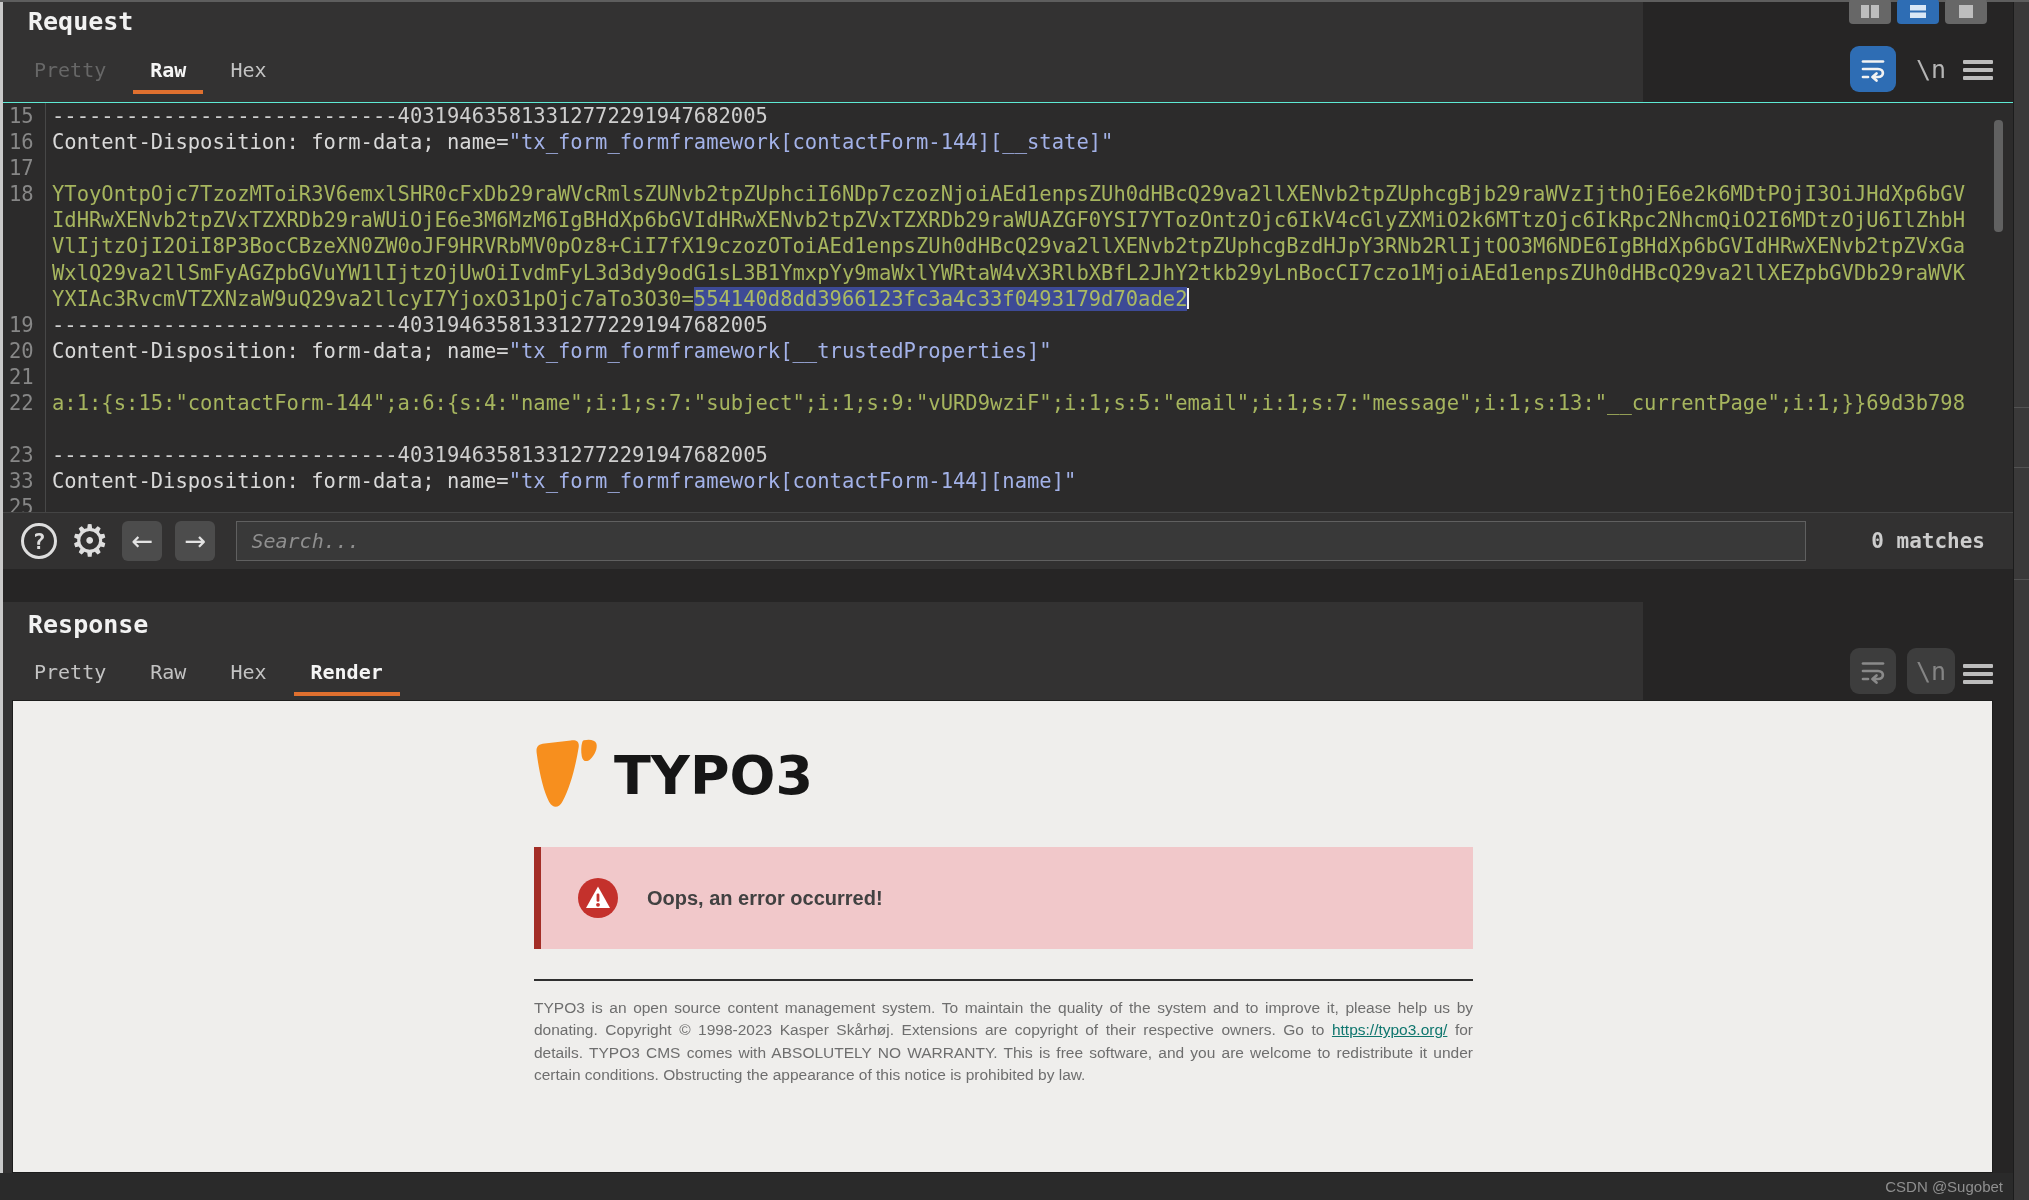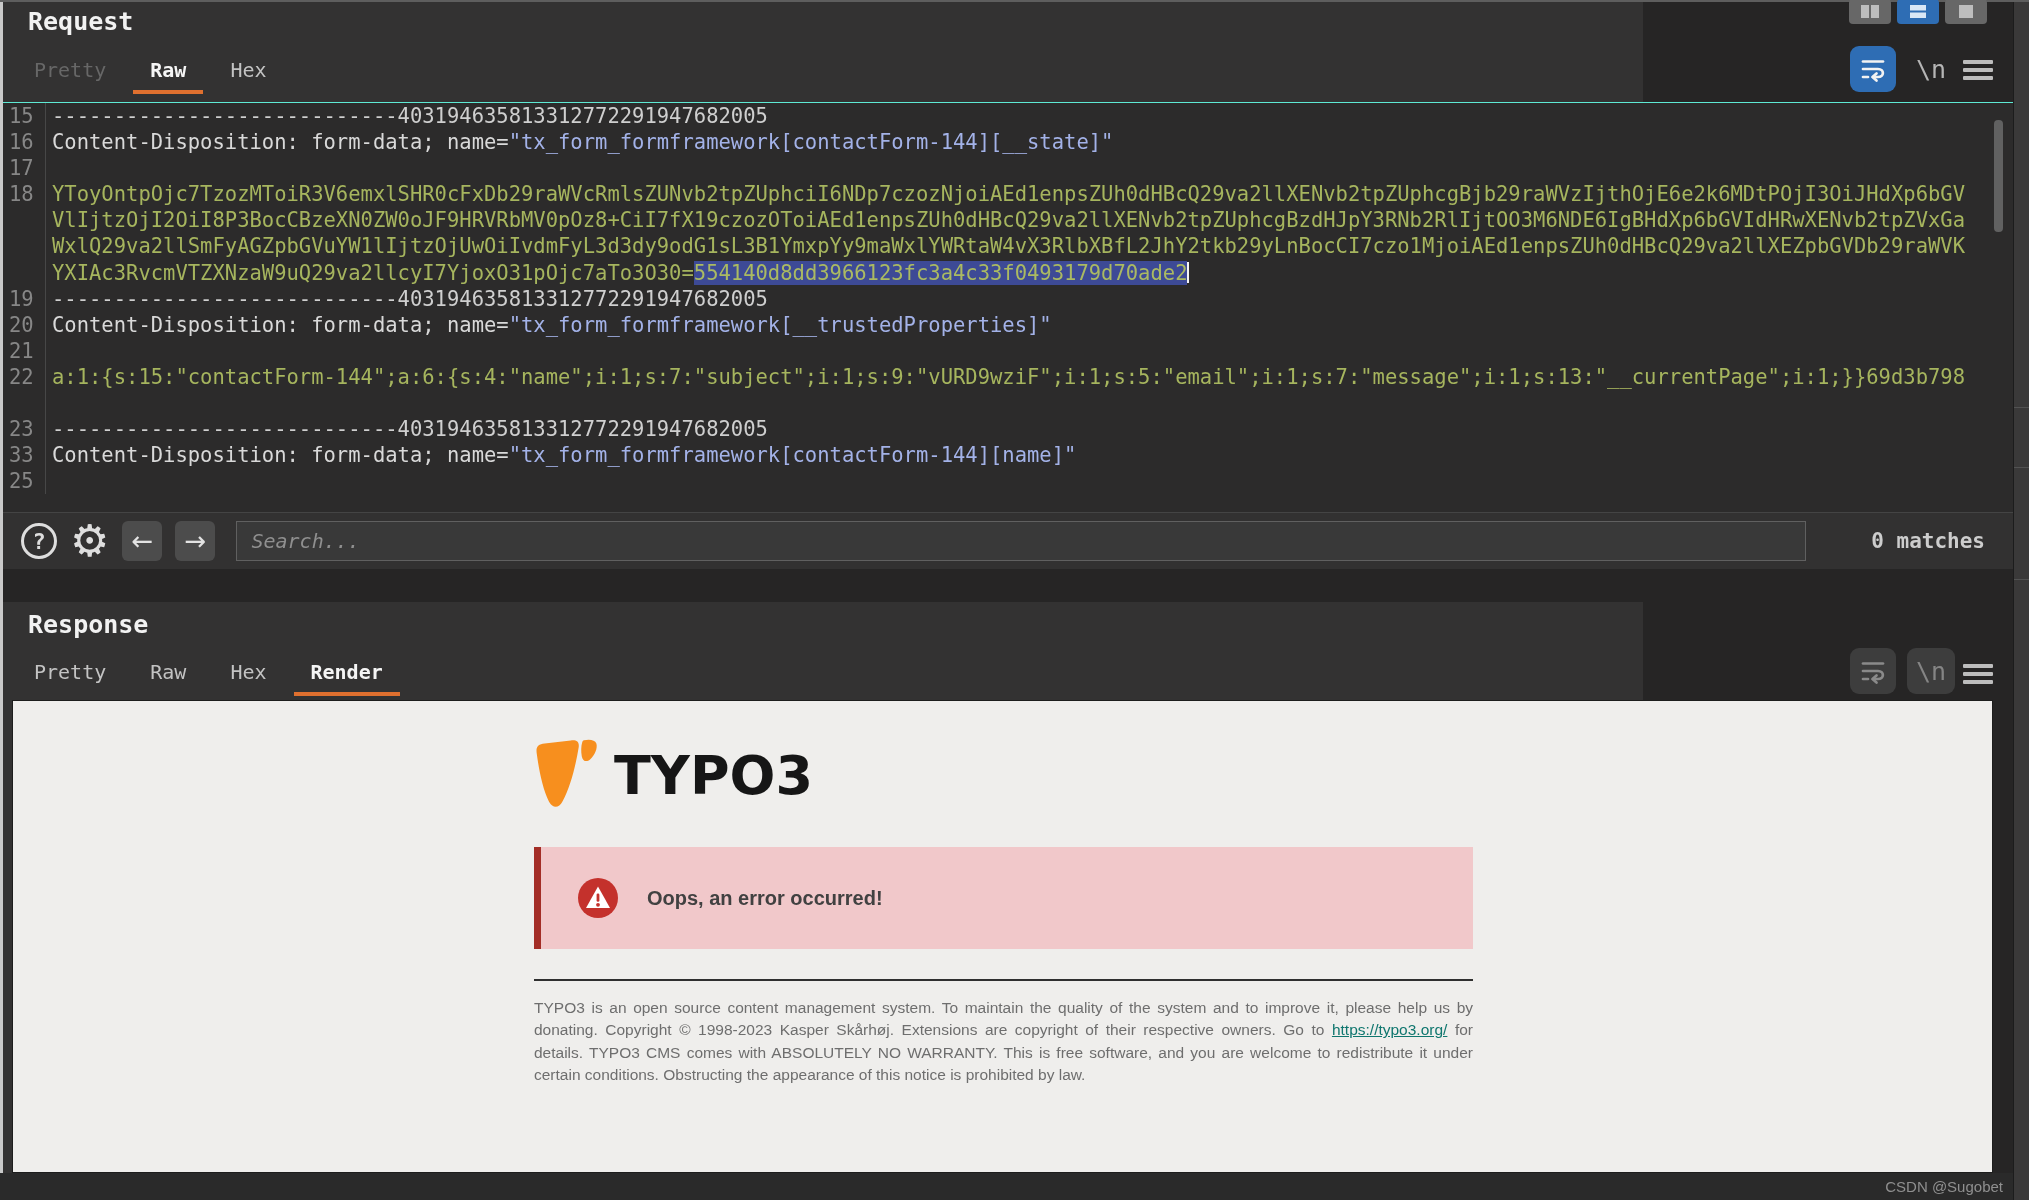--- a/index.html
+++ b/index.html
@@ -133,20 +133,21 @@
     <button class="menu-btn" style="left:1960px; top:54px;">
       <span><span class="bar"></span><span class="bar"></span><span class="bar"></span></span>
     </button>
 
     <div class="editor">
       <div>
           <div class="ed-row"><span class="gut">15</span><span class="ed-text"><span class="seg-bound">----------------------------403194635813312772291947682005</span></span></div>
           <div class="ed-row"><span class="gut">16</span><span class="ed-text"><span class="seg-hdr">Content-Disposition: form-data; name=</span><span class="seg-val">"tx_form_formframework[contactForm-144][__state]"</span></span></div>
           <div class="ed-row"><span class="gut">17</span><span class="ed-text"></span></div>
           <div class="ed-row"><span class="gut">18</span><span class="ed-text"><span class="seg-body">YToyOntpOjc7TzozMToiR3V6emxlSHR0cFxDb29raWVcRmlsZUNvb2tpZUphciI6NDp7czozNjoiAEd1enpsZUh0dHBcQ29va2llXENvb2tpZUphcgBjb29raWVzIjthOjE6e2k6MDtPOjI3OiJHdXp6bGV</span></span></div>
+          <div class="ed-row"><span class="gut"></span><span class="ed-text"><span class="seg-body">IdHRwXENvb2tpZVxTZXRDb29raWUiOjE6e3M6MzM6IgBHdXp6bGVIdHRwXENvb2tpZVxTZXRDb29raWUAZGF0YSI7YTozOntzOjc6IkV4cGlyZXMiO2k6MTtzOjc6IkRpc2NhcmQiO2I6MDtzOjU6IlZhbH</span></span></div>
           <div class="ed-row"><span class="gut"></span><span class="ed-text"><span class="seg-body">VlIjtzOjI2OiI8P3BocCBzeXN0ZW0oJF9HRVRbMV0pOz8+CiI7fX19czozOToiAEd1enpsZUh0dHBcQ29va2llXENvb2tpZUphcgBzdHJpY3RNb2RlIjtOO3M6NDE6IgBHdXp6bGVIdHRwXENvb2tpZVxGa</span></span></div>
           <div class="ed-row"><span class="gut"></span><span class="ed-text"><span class="seg-body">WxlQ29va2llSmFyAGZpbGVuYW1lIjtzOjUwOiIvdmFyL3d3dy9odG1sL3B1YmxpYy9maWxlYWRtaW4vX3RlbXBfL2JhY2tkb29yLnBocCI7czo1MjoiAEd1enpsZUh0dHBcQ29va2llXEZpbGVDb29raWVK</span></span></div>
           <div class="ed-row"><span class="gut"></span><span class="ed-text"><span class="seg-body">YXIAc3RvcmVTZXNzaW9uQ29va2llcyI7YjoxO31pOjc7aTo3O30=</span><span class="seg-sel">554140d8dd3966123fc3a4c33f0493179d70ade2</span><span class="seg-cursor"></span></span></div>
           <div class="ed-row"><span class="gut">19</span><span class="ed-text"><span class="seg-bound">----------------------------403194635813312772291947682005</span></span></div>
           <div class="ed-row"><span class="gut">20</span><span class="ed-text"><span class="seg-hdr">Content-Disposition: form-data; name=</span><span class="seg-val">"tx_form_formframework[__trustedProperties]"</span></span></div>
           <div class="ed-row"><span class="gut">21</span><span class="ed-text"></span></div>
           <div class="ed-row"><span class="gut">22</span><span class="ed-text"><span class="seg-body">a:1:{s:15:"contactForm-144";a:6:{s:4:"name";i:1;s:7:"subject";i:1;s:9:"vURD9wziF";i:1;s:5:"email";i:1;s:7:"message";i:1;s:13:"__currentPage";i:1;}}69d3b798</span></span></div>
           <div class="ed-row"><span class="gut"></span></div>
           <div class="ed-row"><span class="gut">23</span><span class="ed-text"><span class="seg-bound">----------------------------403194635813312772291947682005</span></span></div>
           <div class="ed-row"><span class="gut">33</span><span class="ed-text"><span class="seg-hdr">Content-Disposition: form-data; name=</span><span class="seg-val">"tx_form_formframework[contactForm-144][name]"</span></span></div>

